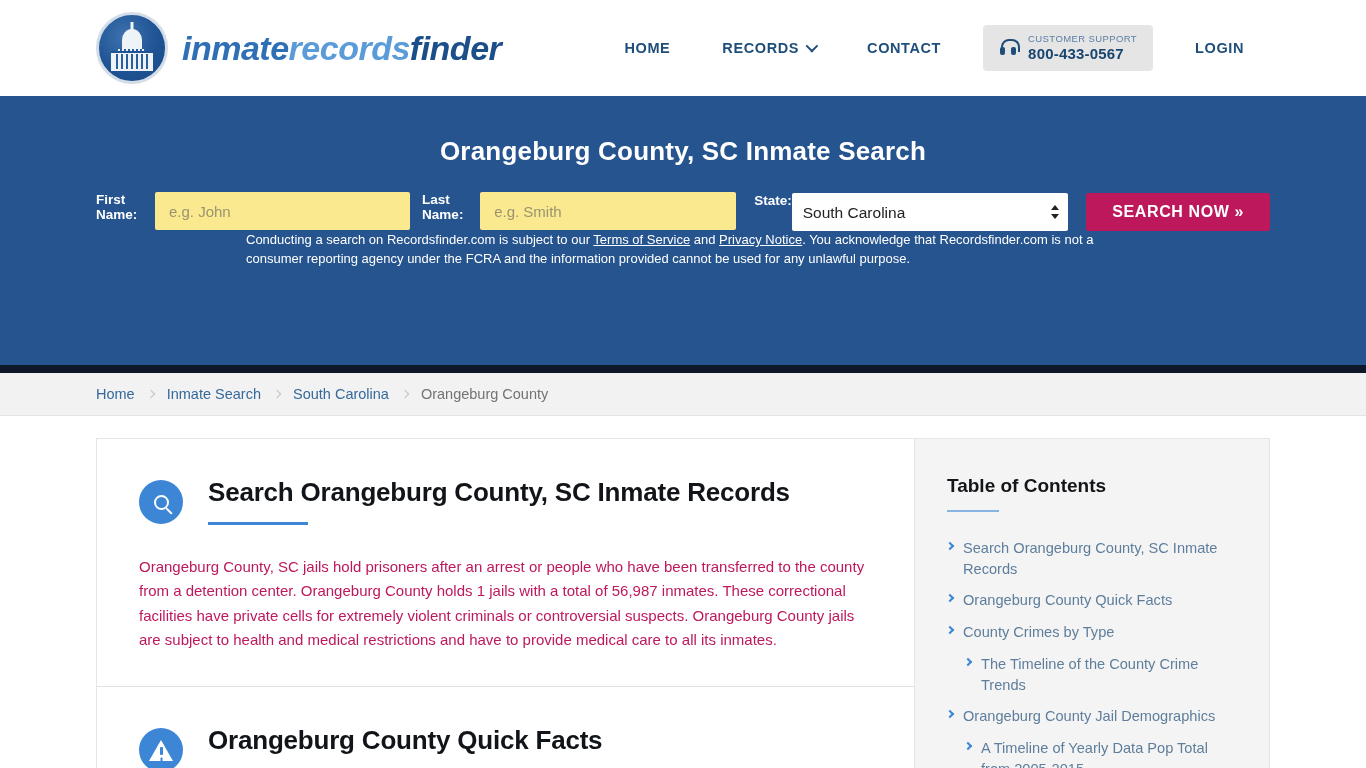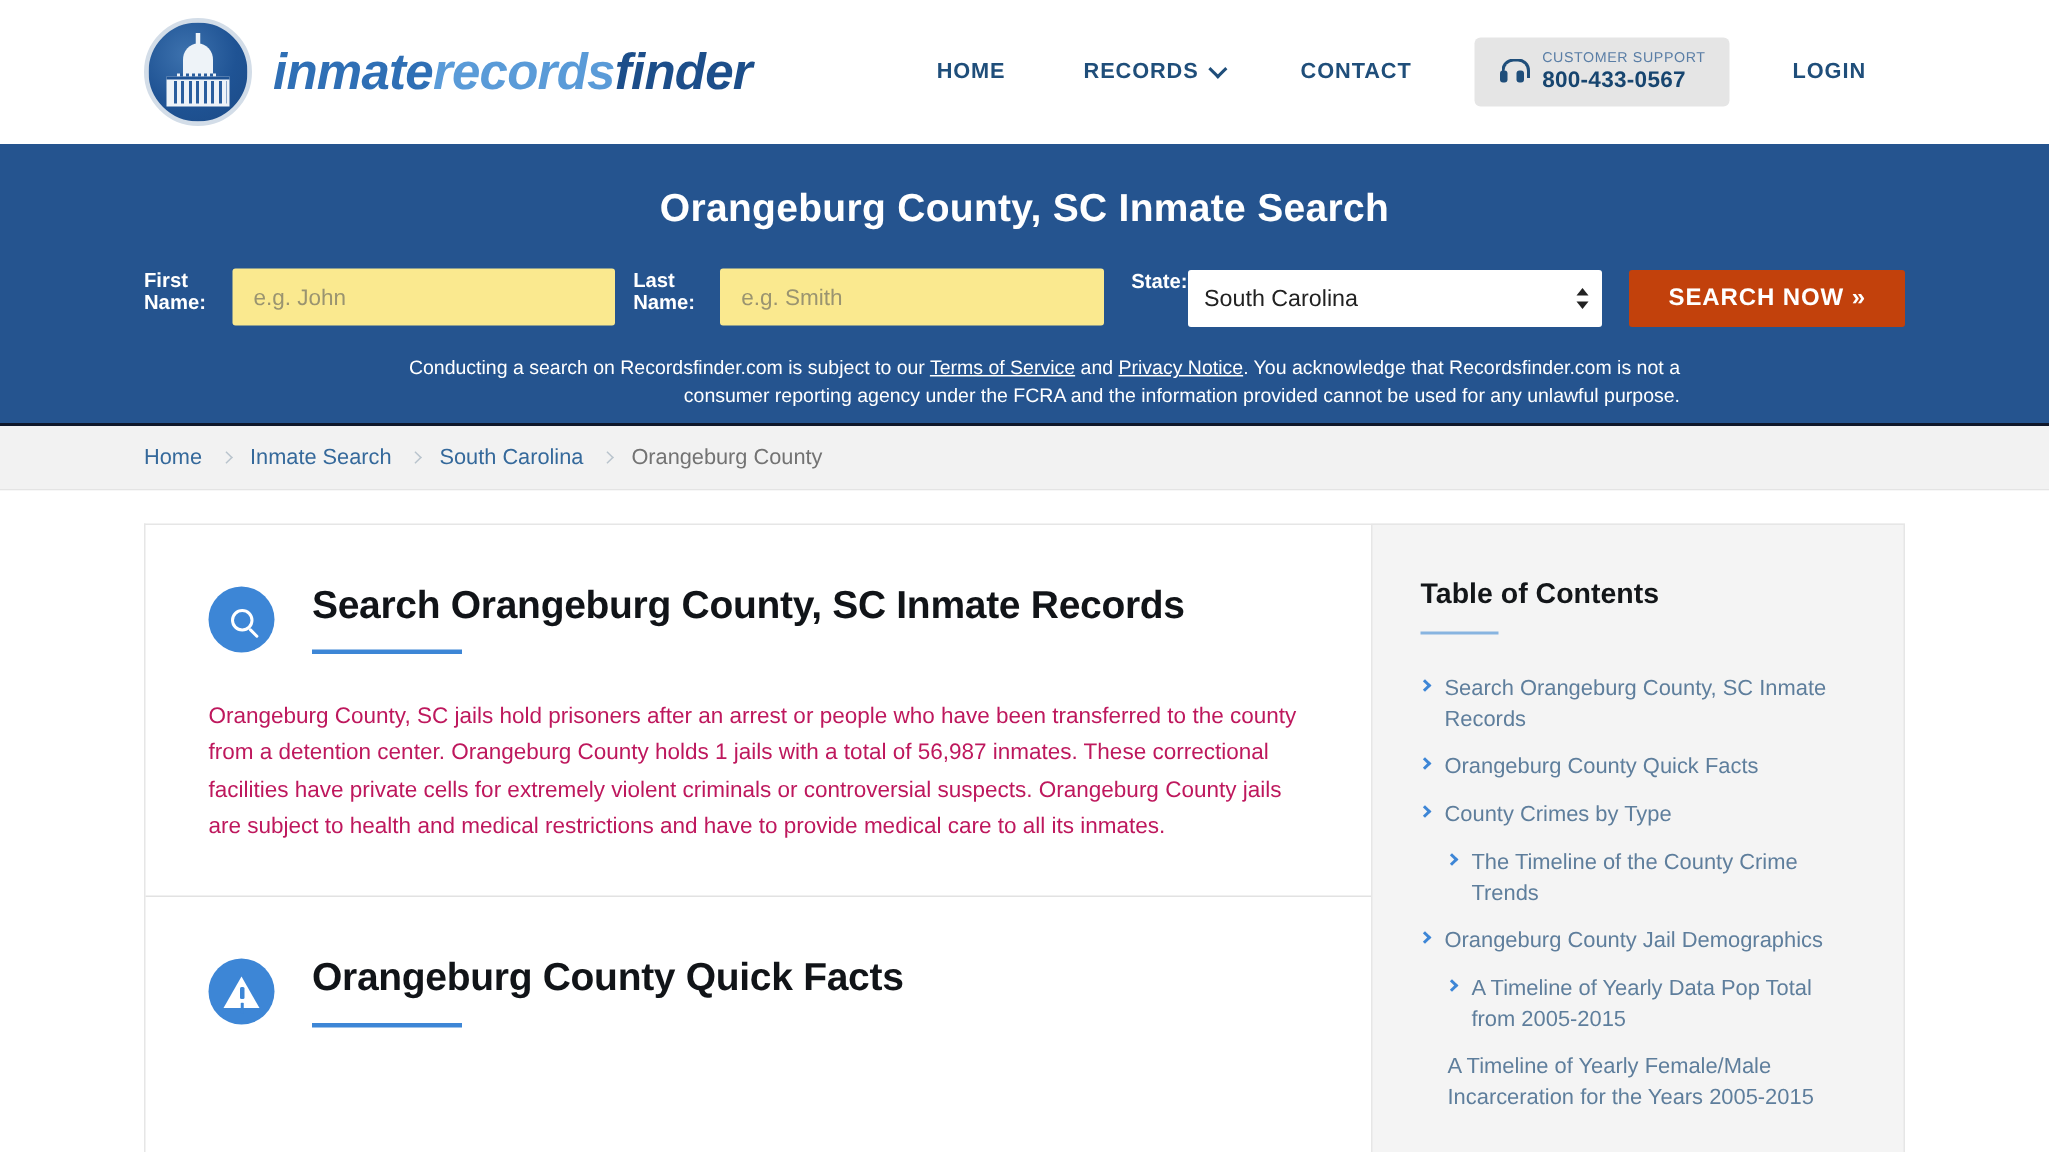--- a/index.html
+++ b/index.html
@@ -90,23 +90,23 @@
     width: 5px; height: 8px; background: #1f4e7a; border-radius: 2px;
     box-shadow: 11px 0 0 0 #1f4e7a;
   }
   .support-txt { line-height: 1.15; }
   .support-label { font-size: 9.5px; font-weight: 400; color: #5a7ea6; letter-spacing: 0.4px; }
   .support-phone { font-size: 15px; font-weight: 700; color: #17456f; letter-spacing: 0.2px; }
 
   
   .hero {
     background: #25548f;
-    padding: 27px 96px 0 96px;
-    border-bottom: 2px solid #0f172a;
-    height: 188px;
+    padding: 40px 96px 0 96px;
+    border-bottom: 8px solid #0f172a;
+    height: 277px;
   }
   .hero-title {
     color: #ffffff; font-size: 26px; font-weight: 700;
     text-align: center; letter-spacing: 0.2px; margin-bottom: 25px;
   }
   .search-row { display: flex; align-items: flex-end; gap: 12px; }
   .field { display: flex; flex-direction: row; }
   .field.first, .field.last { width: 320px; }
   .field.state { width: 320px; margin-left: 6px; }
   .field-label {
@@ -130,29 +130,29 @@
   .spin {
     position: absolute; right: 9px; top: 50%; transform: translateY(-50%);
     display: flex; flex-direction: column; gap: 4px; pointer-events: none;
   }
   .spin i {
     width: 0; height: 0; border-left: 4.5px solid transparent; border-right: 4.5px solid transparent;
   }
   .spin i.up { border-bottom: 5px solid #222; }
   .spin i.dn { border-top: 5px solid #222; }
   .search-btn {
-    height: 38px; background: #c2410c; border: none; border-radius: 2px;
+    height: 38px; background: #be185d; border: none; border-radius: 2px;
     color: #ffffff; font-size: 16px; font-weight: 700; letter-spacing: 0.6px;
     padding: 0 26px; cursor: pointer; white-space: nowrap;
     font-family: "Liberation Sans", sans-serif;
     margin-left: 6px;
   }
   .disclaimer {
     color: #ffffff; font-size: 13px; line-height: 1.45;
-    text-align: right; margin-top: 18px; padding: 0 150px;
+    text-align: left; padding: 0 150px;
   }
   .disclaimer a { color: #ffffff; text-decoration: underline; }
 
   
   .crumbbar {
     background: #f2f2f2; height: 43px;
     display: flex; align-items: center; padding: 0 96px;
     border-bottom: 1px solid #e4e4e4;
   }
   .crumbs { display: flex; align-items: center; font-size: 14.5px; color: #4a6e91; }

